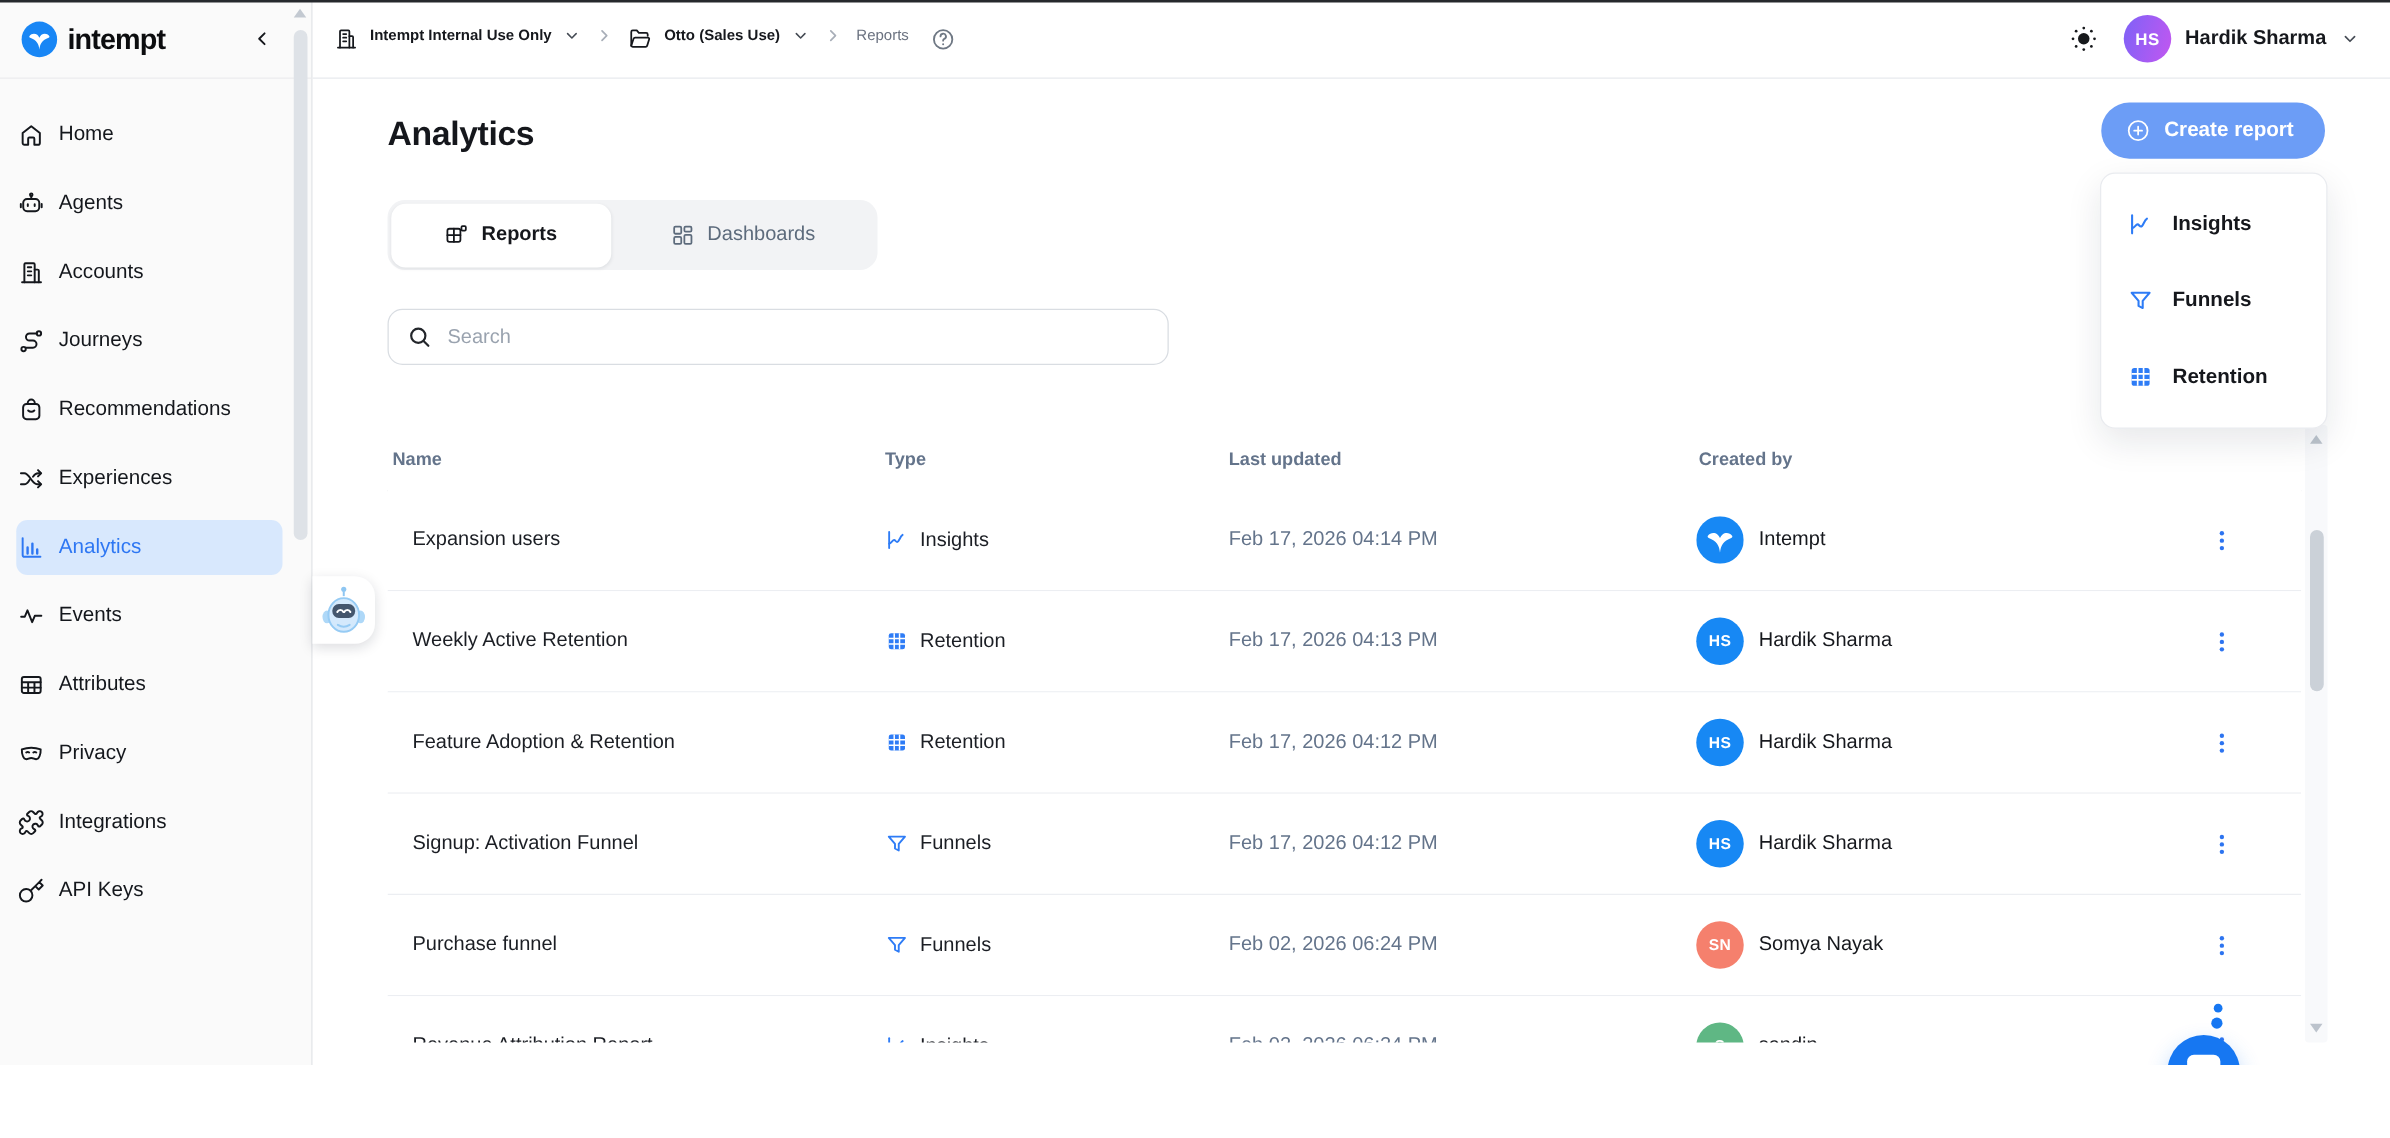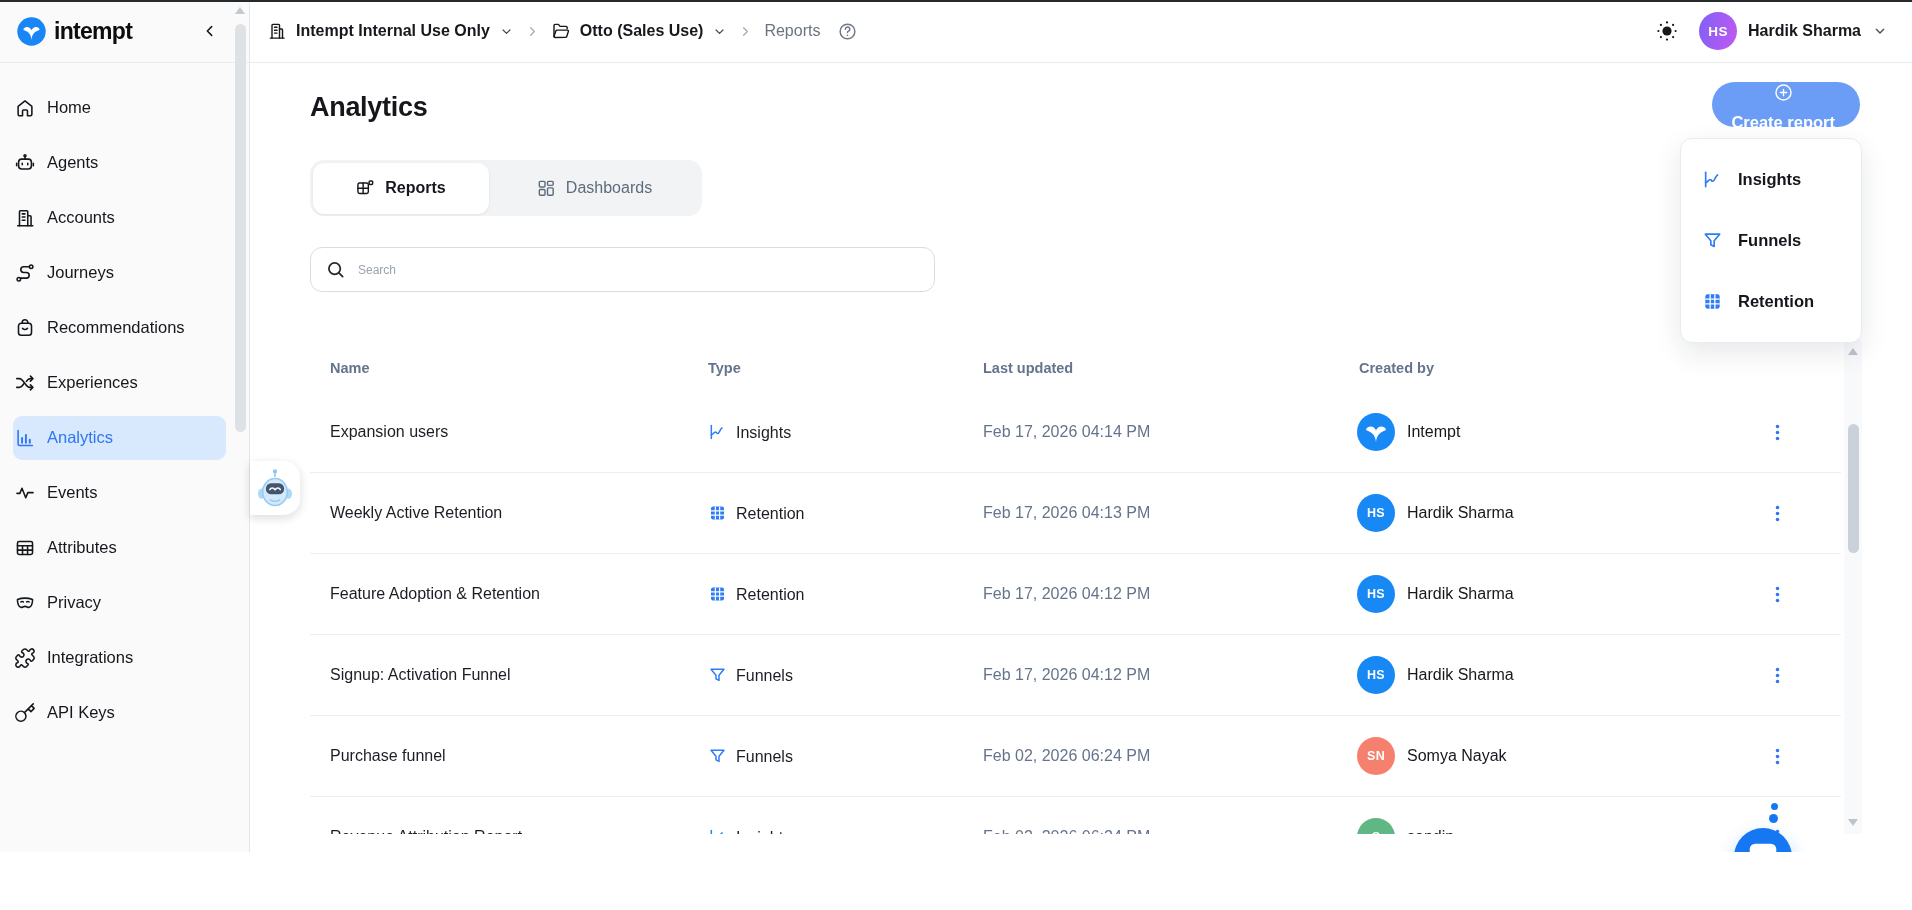--- a/index.html
+++ b/index.html
@@ -32,21 +32,21 @@
     font-weight:700;color:#99a1ac;letter-spacing:0.5px;}
   
   .sb-scroll{position:absolute;top:0;bottom:0;right:2px;width:13px;z-index:4;}
   .sb-up{position:absolute;top:7px;left:1px;width:0;height:0;border:5.5px solid transparent;border-bottom:7px solid #c3c9d1;border-top:none;}
   .sb-thumb{position:absolute;top:24px;left:1px;width:11px;height:408px;background:#dee2e7;border-radius:6px;cursor:pointer;}
   .sb-down{position:absolute;bottom:6px;left:1px;width:0;height:0;border:5.5px solid transparent;border-top:7px solid #c3c9d1;border-bottom:none;}
 
   
   .topbar{position:absolute;left:250px;top:0;right:0;height:63px;background:#fff;border-bottom:1px solid #e8eaee;
     display:flex;align-items:center;padding:0 24px 0 17px;box-sizing:border-box;z-index:2;}
-  .crumb{display:flex;align-items:center;gap:9px;font-size:16px;}
+  .crumb{display:flex;gap:9px;font-size:12px;}
   .crumb .bicon{width:20px;height:20px;display:flex;color:#16181d;}
   .crumb .bicon svg{width:20px;height:20px;}
   .crumb-strong{font-weight:600;color:#16181d;cursor:pointer;}
   .crumb-muted{color:#6b7280;font-weight:500;}
   .cchev{width:15px;height:15px;display:flex;color:#454b54;}
   .csep{width:15px;height:15px;display:flex;color:#a8aeb8;margin:0 2px;}
   .help-icon{width:21px;height:21px;display:flex;color:#6f7884;margin-left:8px;cursor:pointer;}
   .topbar-right{margin-left:auto;display:flex;align-items:center;gap:20px;}
   .sun-icon{width:24px;height:24px;display:flex;color:#17191c;cursor:pointer;}
   .user-chip{display:flex;align-items:center;gap:11px;cursor:pointer;}
@@ -74,26 +74,26 @@
   .tab{display:flex;align-items:center;justify-content:center;gap:10px;font-size:16px;cursor:pointer;height:100%;}
   .tab .ticon{width:20px;height:20px;display:flex;}
   .tab .ticon svg{width:20px;height:20px;}
   .tab.active{width:176px;background:#fff;border-radius:11.5px;font-weight:600;color:#15171c;
     box-shadow:0 1px 3px rgba(15,23,42,0.08);}
   .tab.inactive{flex:1;color:#5d6b7c;font-weight:500;}
 
   .search-box{position:absolute;left:60px;top:184px;width:625px;height:45px;border:1px solid #d9dde2;border-radius:12px;
     display:flex;align-items:center;padding:0 14px;box-sizing:border-box;background:#fff;}
   .search-box .sicon{width:21px;height:21px;display:flex;color:#23262b;margin-right:10px;}
-  .search-input{border:none;outline:none;flex:1;font-size:12px;color:#16181d;background:transparent;font-family:inherit;}
+  .search-input{border:none;outline:none;flex:1;font-size:16px;color:#16181d;background:transparent;font-family:inherit;}
   .search-input::placeholder{color:#9aa3af;}
 
   .thead{position:absolute;left:60px;top:281px;width:1531px;height:48px;border-bottom:1px solid #e7eaee;}
   .th{position:absolute;top:50%;transform:translateY(-50%);font-size:14.5px;font-weight:700;color:#64748b;}
-  .th-0{left:20px;} .th-1{left:398px;} .th-2{left:673px;} .th-3{left:1049px;}
+  .th-0{left:4px;} .th-1{left:398px;} .th-2{left:673px;} .th-3{left:1049px;}
 
   .tbody{position:absolute;left:60px;top:329px;width:1531px;height:442px;overflow:hidden;}
   .trow{position:relative;height:80px;border-bottom:1px solid #eceef2;background:#fff;}
   .c-name{position:absolute;left:20px;top:50%;transform:translateY(-50%);font-size:16px;color:#1b1e24;font-weight:500;cursor:pointer;}
   .c-type{position:absolute;left:398px;top:50%;transform:translateY(-50%);display:flex;align-items:center;gap:9px;
     font-size:16px;color:#1b1e24;font-weight:500;}
   .c-type .tyicon{width:19px;height:19px;display:flex;color:#2e7cf6;}
   .c-type .tyicon svg{width:19px;height:19px;}
   .c-date{position:absolute;left:673px;top:50%;transform:translateY(-50%);font-size:16px;color:#64748b;}
   .c-creator{position:absolute;left:1047px;top:50%;transform:translateY(-50%);display:flex;align-items:center;gap:12px;
@@ -337,21 +337,21 @@
               <path d="m6.5 9.5 5.5 5.5 5.5-5.5"></path>
             </svg>
           </span>
       </span>
     </div>
   </header>
 
   <main class="main">
     <h1 class="page-title">Analytics</h1>
 
-    <button class="create-btn" style="background: rgb(108, 157, 246); flex-direction: column;">
+    <button class="create-btn" style="background: rgb(108, 157, 246);">
       <span class="cicon">
           <svg class="icon-stroke" viewBox="0 0 24 24" style="stroke-width:1.6">
             <circle cx="12" cy="12" r="8.6"></circle>
             <path d="M12 8.4v7.2M8.4 12h7.2"></path>
           </svg>
         </span>
       <span>Create report</span>
     </button>
 
     <div class="create-menu">

